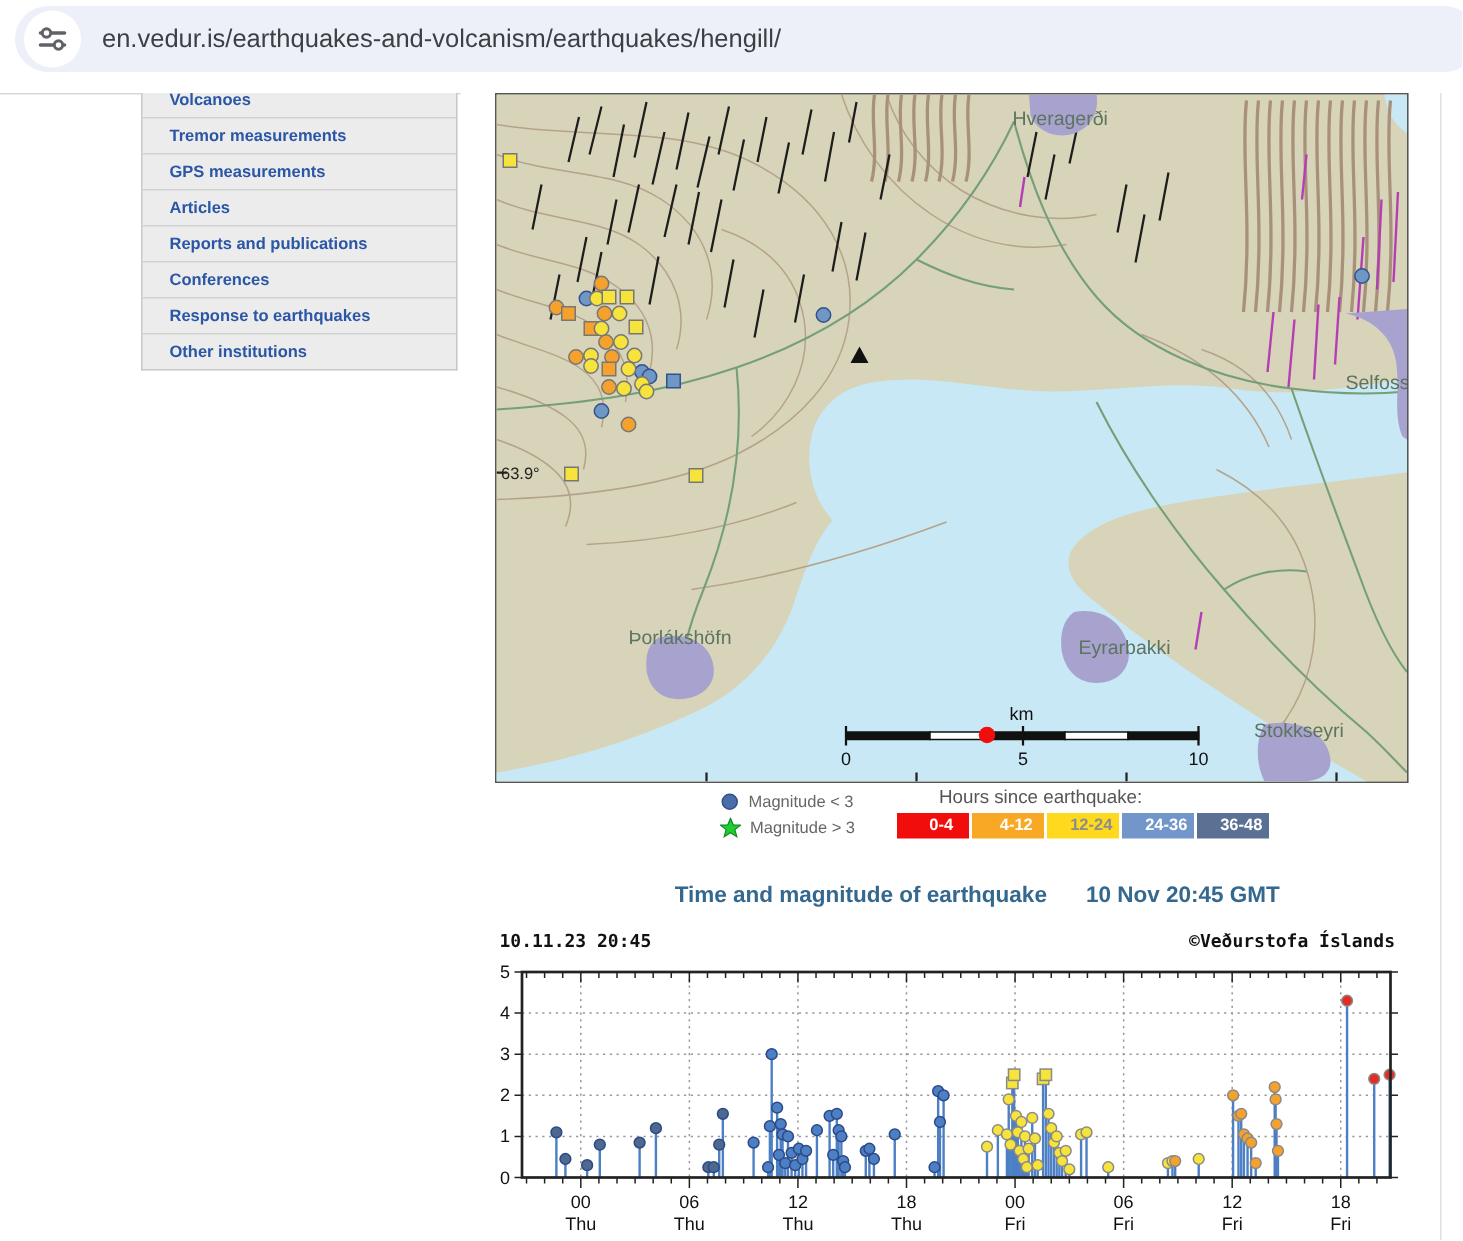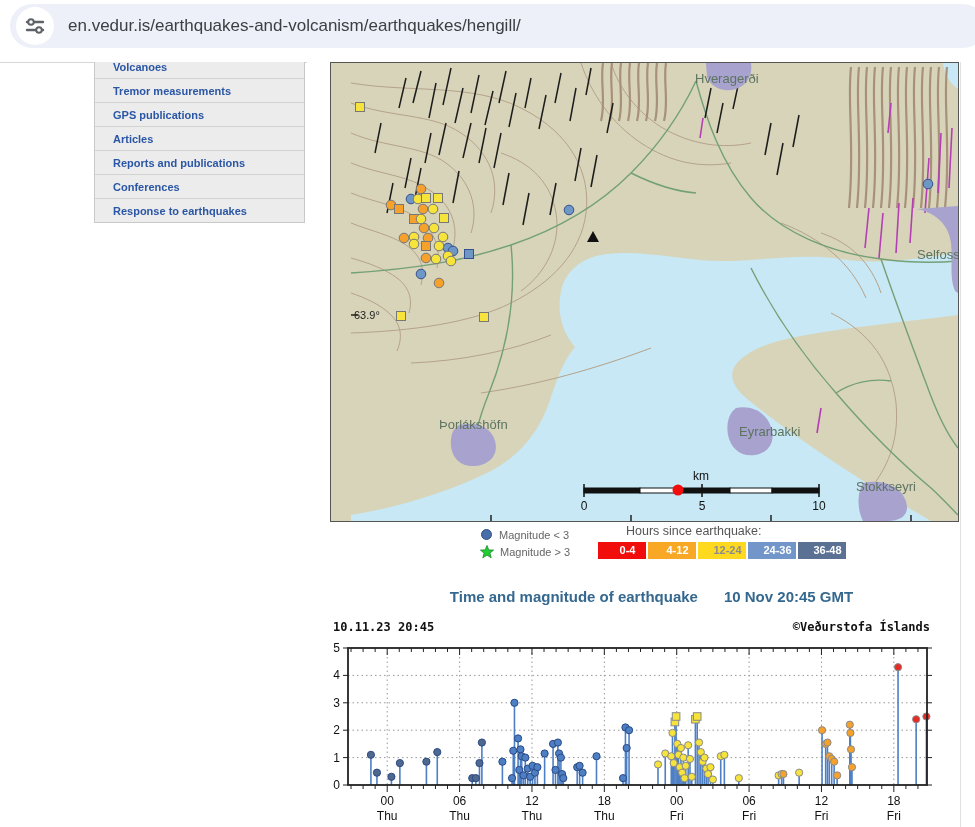--- a/index.html
+++ b/index.html
@@ -16,21 +16,21 @@
   
   .sidebar{position:absolute;left:94px;top:62px;width:211px;background:#ececec;
            border:1px solid #c9c9c9;border-top:none;box-sizing:border-box;}
   .sb-row{height:23px;border-top:1px solid #d2d2d2;display:flex;align-items:center;
           padding-left:18px;overflow:hidden;cursor:pointer;}
   .sb-row:first-child{border-top:none;height:16px;}
   .sb-row:first-child span{margin-top:-6px;}
   .sb-row span{font-size:11px;font-weight:bold;color:#2a56a5;}
   
   .map{position:absolute;left:330px;top:62px;width:607px;height:458px;border:1px solid #555;
-       box-sizing:content-box;background:#d8d4b9;padding-left:20px;}
+       box-sizing:content-box;background:#d8d4b9;}
   
   .legend{position:absolute;left:330px;top:524px;width:607px;height:48px;font-size:11px;color:#666;}
   .magleg{position:absolute;left:150px;top:2px;}
   .magrow{display:flex;align-items:center;height:17px;}
   .magrow .txt{margin-left:6px;}
   .hoursleg{position:absolute;left:268px;top:0px;}
   .hourstitle{font-size:12.5px;color:#555;margin-bottom:4px;margin-left:28px;}
   .bins{display:flex;}
   .bin{display:inline-block;min-width:37px;height:17px;line-height:17px;text-align:center;
        font-size:11px;font-weight:bold;margin-right:2px;padding-left:11px;}
@@ -65,33 +65,36 @@
   <div class="col-line"></div>
 
   <div class="sidebar" id="sidebar">
       <div class="sb-row">
         <span>Volcanoes</span>
       </div>
       <div class="sb-row">
         <span>Tremor measurements</span>
       </div>
       <div class="sb-row">
-        <span>GPS publications</span>
+        <span>GPS measurements</span>
       </div>
       <div class="sb-row">
         <span>Articles</span>
       </div>
       <div class="sb-row">
         <span>Reports and publications</span>
       </div>
       <div class="sb-row">
         <span>Conferences</span>
       </div>
       <div class="sb-row">
         <span>Response to earthquakes</span>
+      </div>
+      <div class="sb-row">
+        <span>Other institutions</span>
       </div>
     </div>
 
   <div class="map">
     <svg id="map-svg" width="607" height="458" viewBox="0 0 607 458">
         <rect x="0" y="0" width="607" height="458" fill="#d8d4b9"></rect>
         <g>
           <path d="M0,452 C50,444 100,428 140,408 C170,392 188,368 198,340 C206,316 212,298 224,284 C210,268 206,248 210,228 C214,210 228,196 250,192 C290,185 330,198 370,198 C410,198 450,190 490,196 C530,202 560,196 607,190 L607,252 C560,258 520,262 480,268 C440,274 408,280 390,296 C376,308 380,322 394,334 C420,356 460,384 500,410 C530,430 560,446 580,458 L0,458 Z" fill="#c7e8f4"></path>
           <path d="M592,0 L607,0 L607,26 C598,20 593,10 592,0 Z" fill="#c7e8f4"></path>
         </g>

